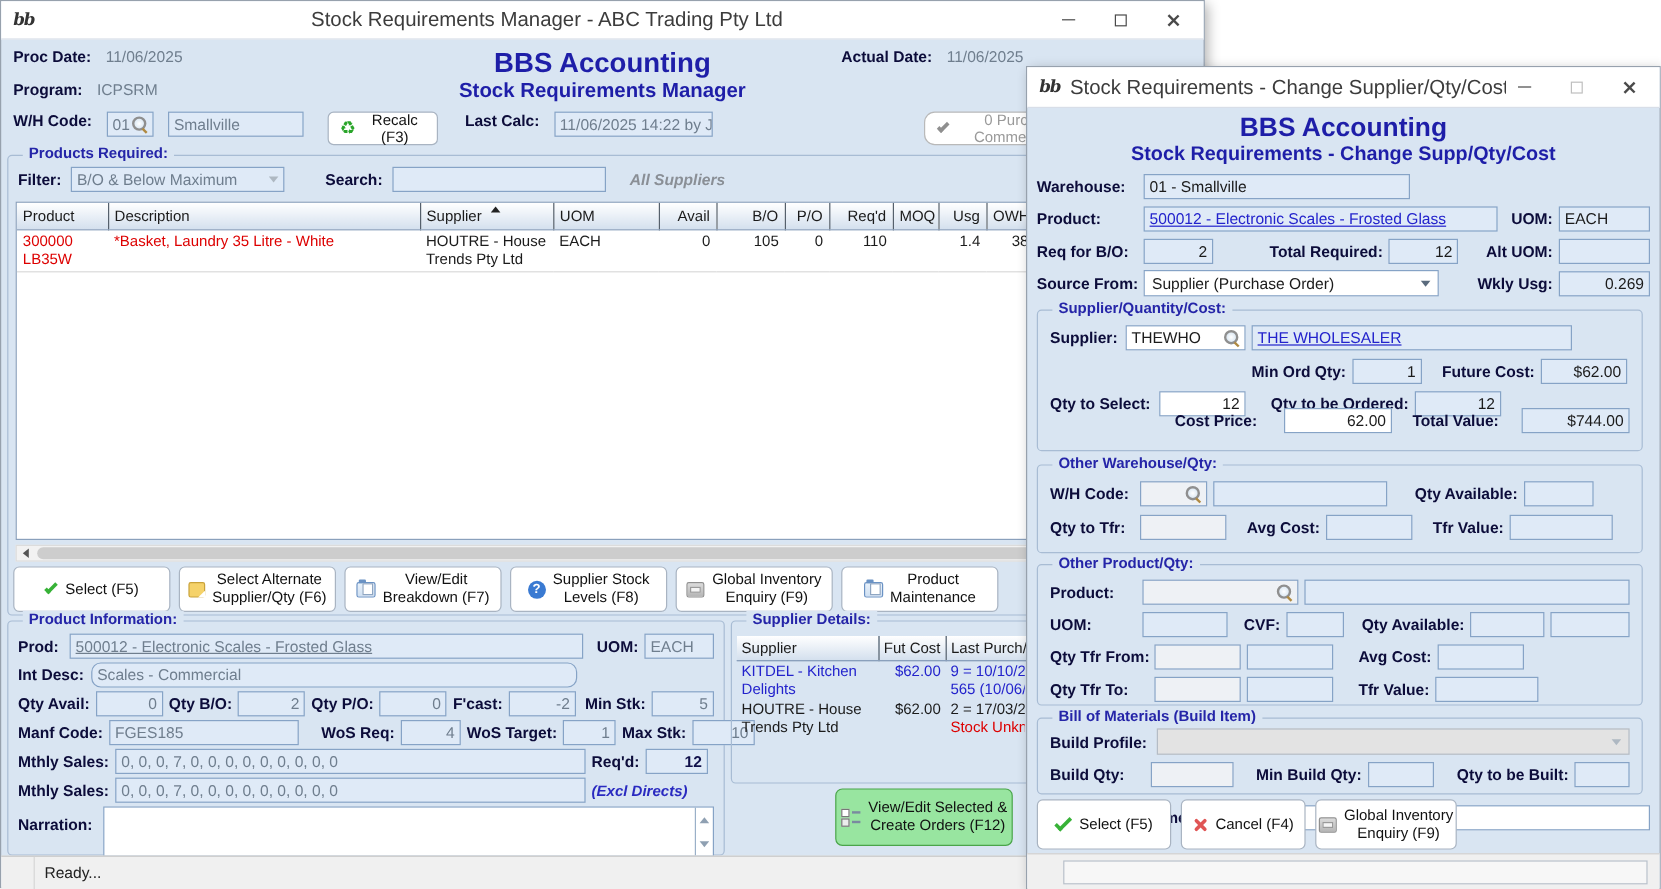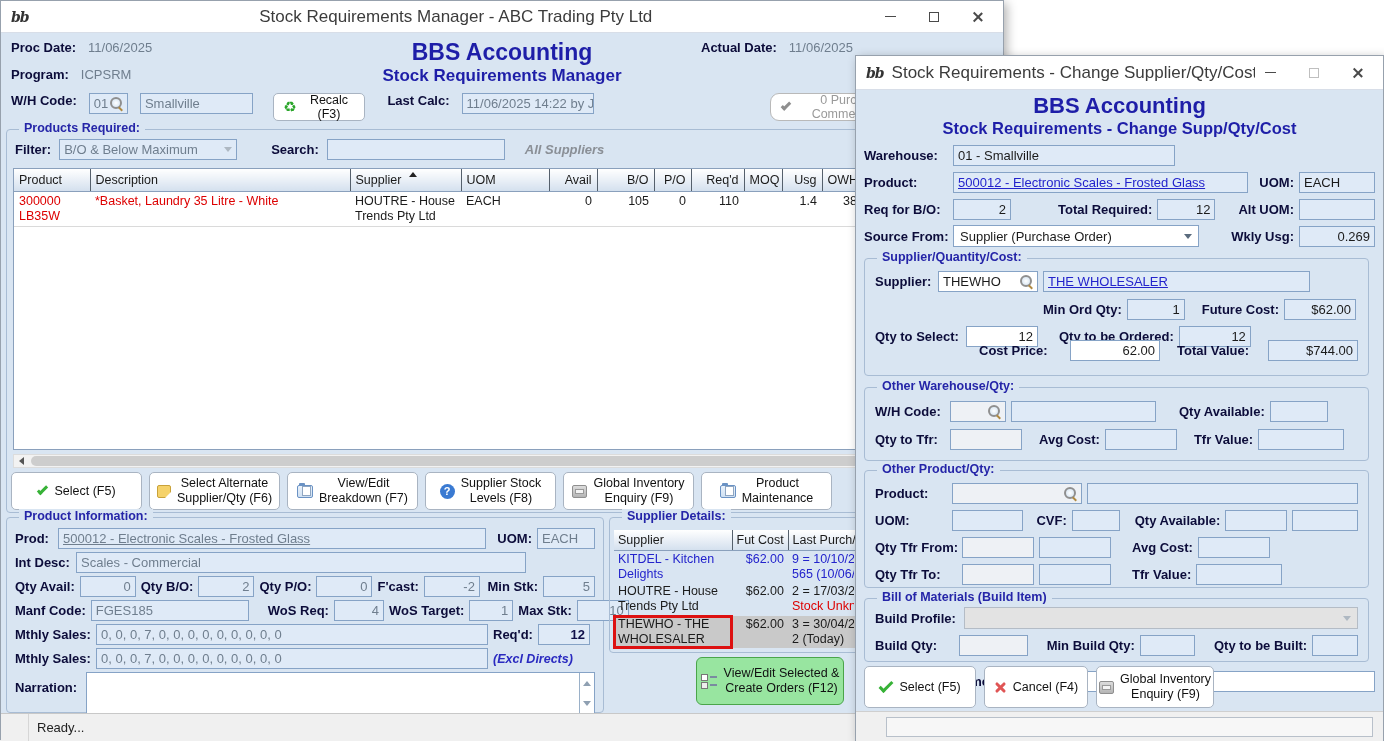--- a/index.html
+++ b/index.html
@@ -344,21 +344,21 @@
           <span class="field linkgray grow">
               <span>500012 - Electronic Scales - Frosted Glass</span>
             </span>
           <span class="lbl" style="margin-left:6px;">UOM:</span>
           <span class="field" style="width:58px;">
               <span>EACH</span>
             </span>
         </div>
         <div class="pirow">
           <span class="lbl" style="width:56px;">Int Desc:</span>
-          <span class="field" style="width:450px;">
+          <span class="field" style="width:405px;border-radius:8px;">
               <span>Scales - Commercial</span>
             </span>
         </div>
         <div class="pirow">
           <span class="lbl">Qty Avail:</span>
           <span class="field num" style="width:56px;">
               <span>0</span>
             </span>
           <span class="lbl">Qty B/O:</span>
           <span class="field num" style="width:56px;">
@@ -451,28 +451,20 @@
                 </td>
             </tr>
             <tr>
               <td>HOUTRE - House Trends Pty Ltd</td>
               <td class="num">$62.00</td>
               <td>
                   <div class="nowrapclip">2 = 17/03/2</div>
                   <div class="nowrapclip redtxt">Stock Unkn</div>
                 </td>
             </tr>
-            <tr class="s-sel">
-              <td class="redbox">THEWHO - THE WHOLESALER</td>
-              <td class="num">$62.00</td>
-              <td>
-                  <div class="nowrapclip">3 = 30/04/2</div>
-                  <div class="nowrapclip">2 (Today)</div>
-                </td>
-            </tr>
           </tbody>
         </table>
       </div>
 
       <button class="btn f12btn">
         <span class="listicon">
           <span class="cb"></span>
             <span class="cb cb2"></span>
             <span class="dash d1"></span>
             <span class="dash d2"></span>

